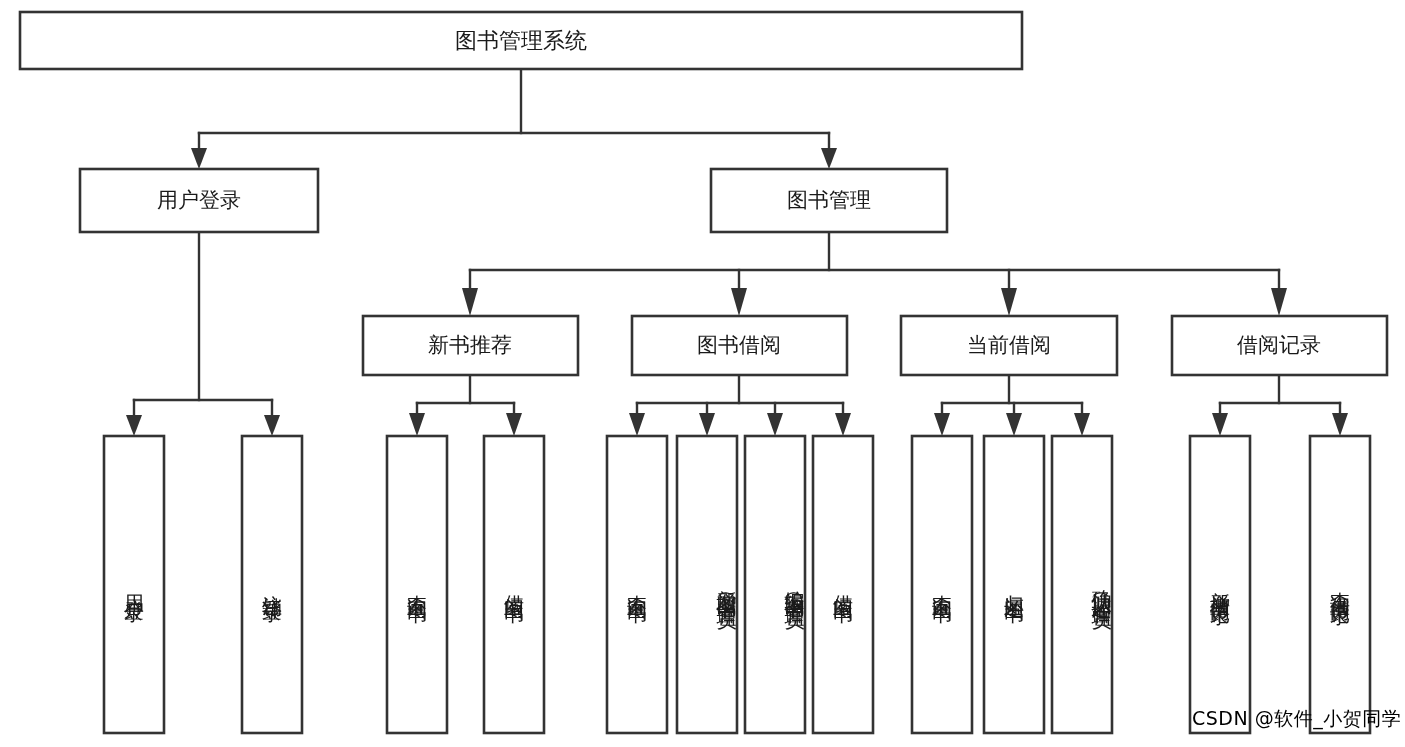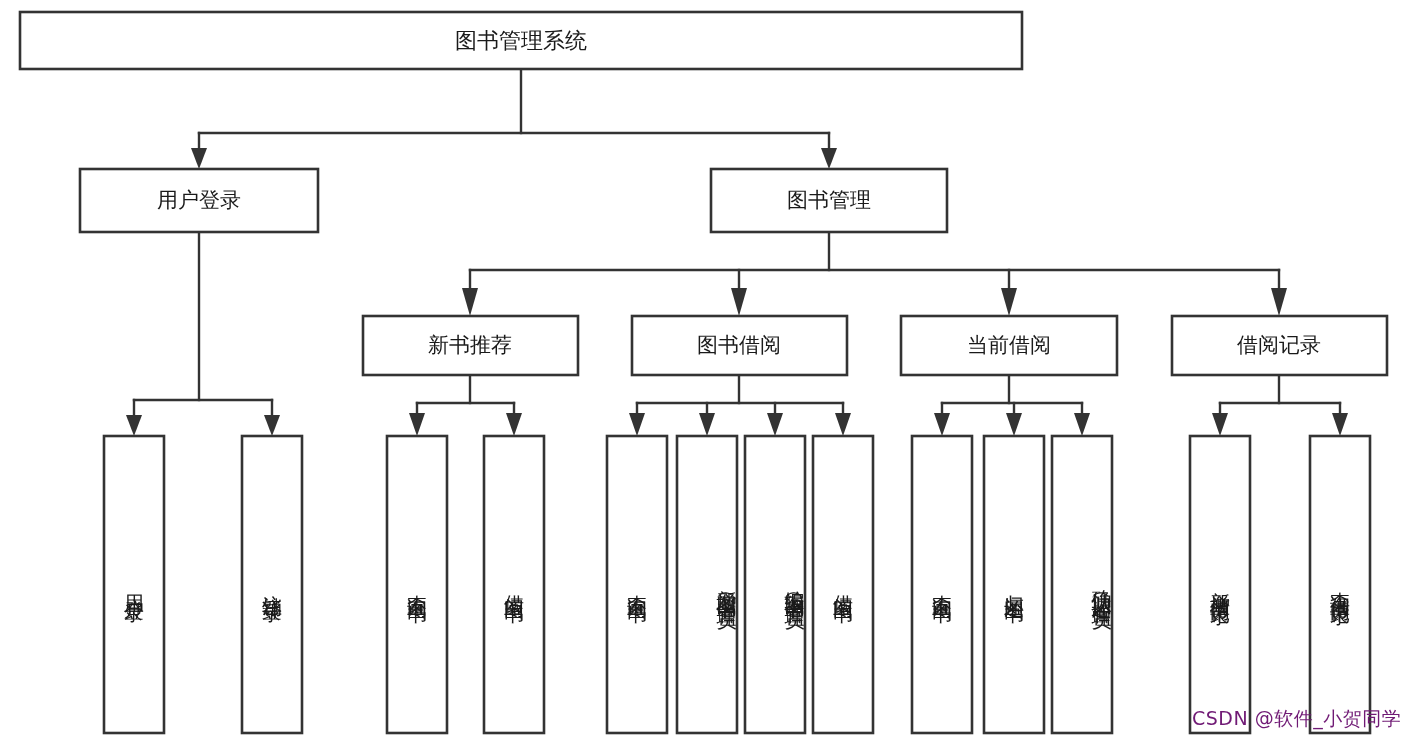--- a/index.html
+++ b/index.html
@@ -65,21 +65,21 @@
     align-items: center;
     justify-content: center;
     text-align: center;
     white-space: nowrap;
     pointer-events: none;
   }
   .watermark {
     position: absolute;
     font-family: "DejaVu Sans", "Liberation Sans", sans-serif;
     font-size: 19px;
-    color: #701a75;
+    color: #000000;
     white-space: nowrap;
     letter-spacing: 0.5px;
   }
 </style>
 </head>
 <body>
 
 <div id="diagram-root">
 
   <svg class="diagram-canvas" viewBox="0 0 1405 747">

